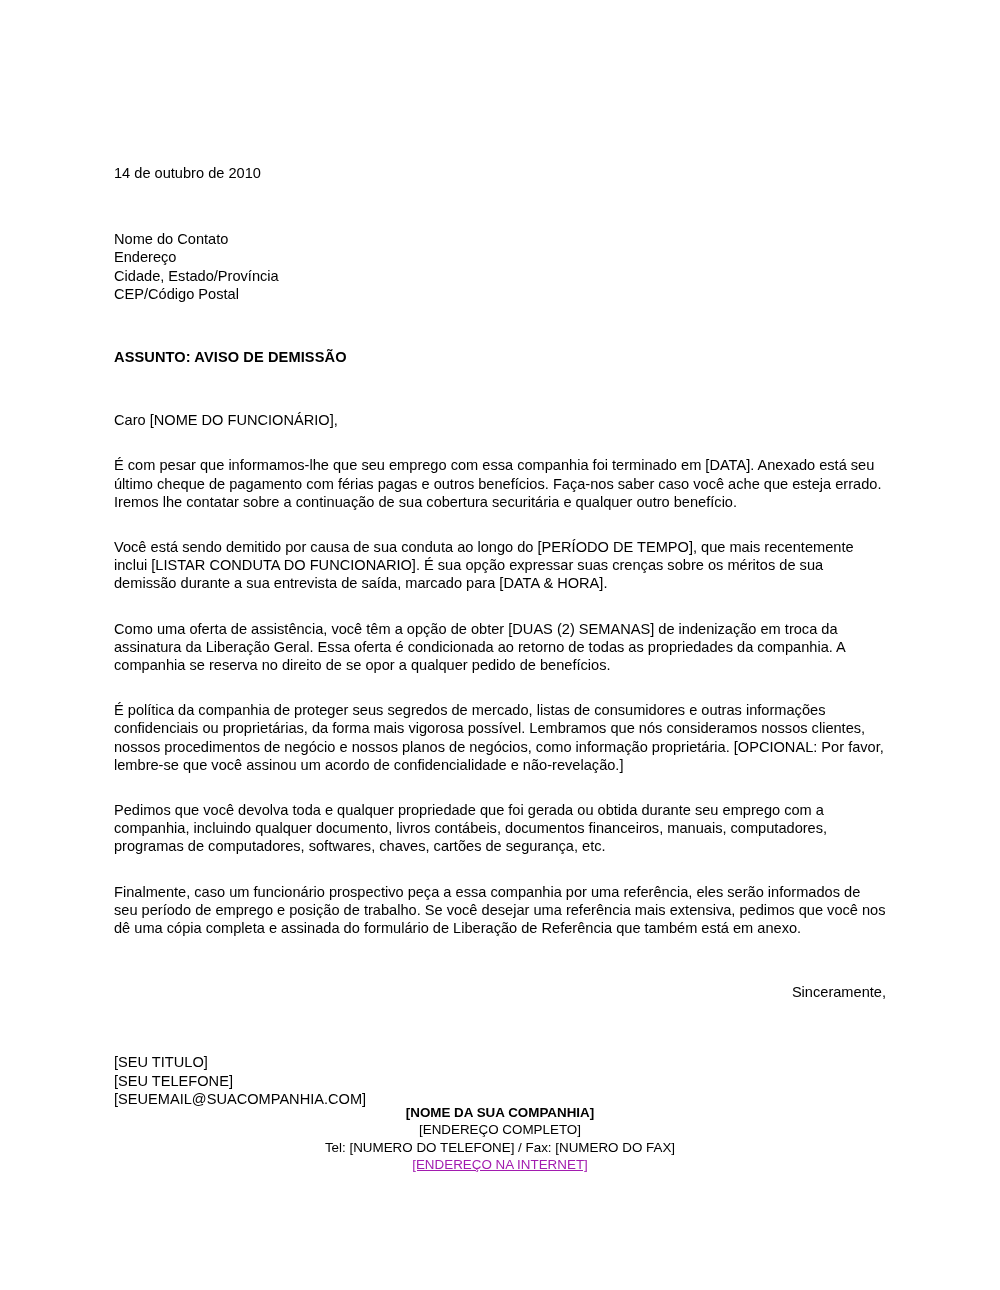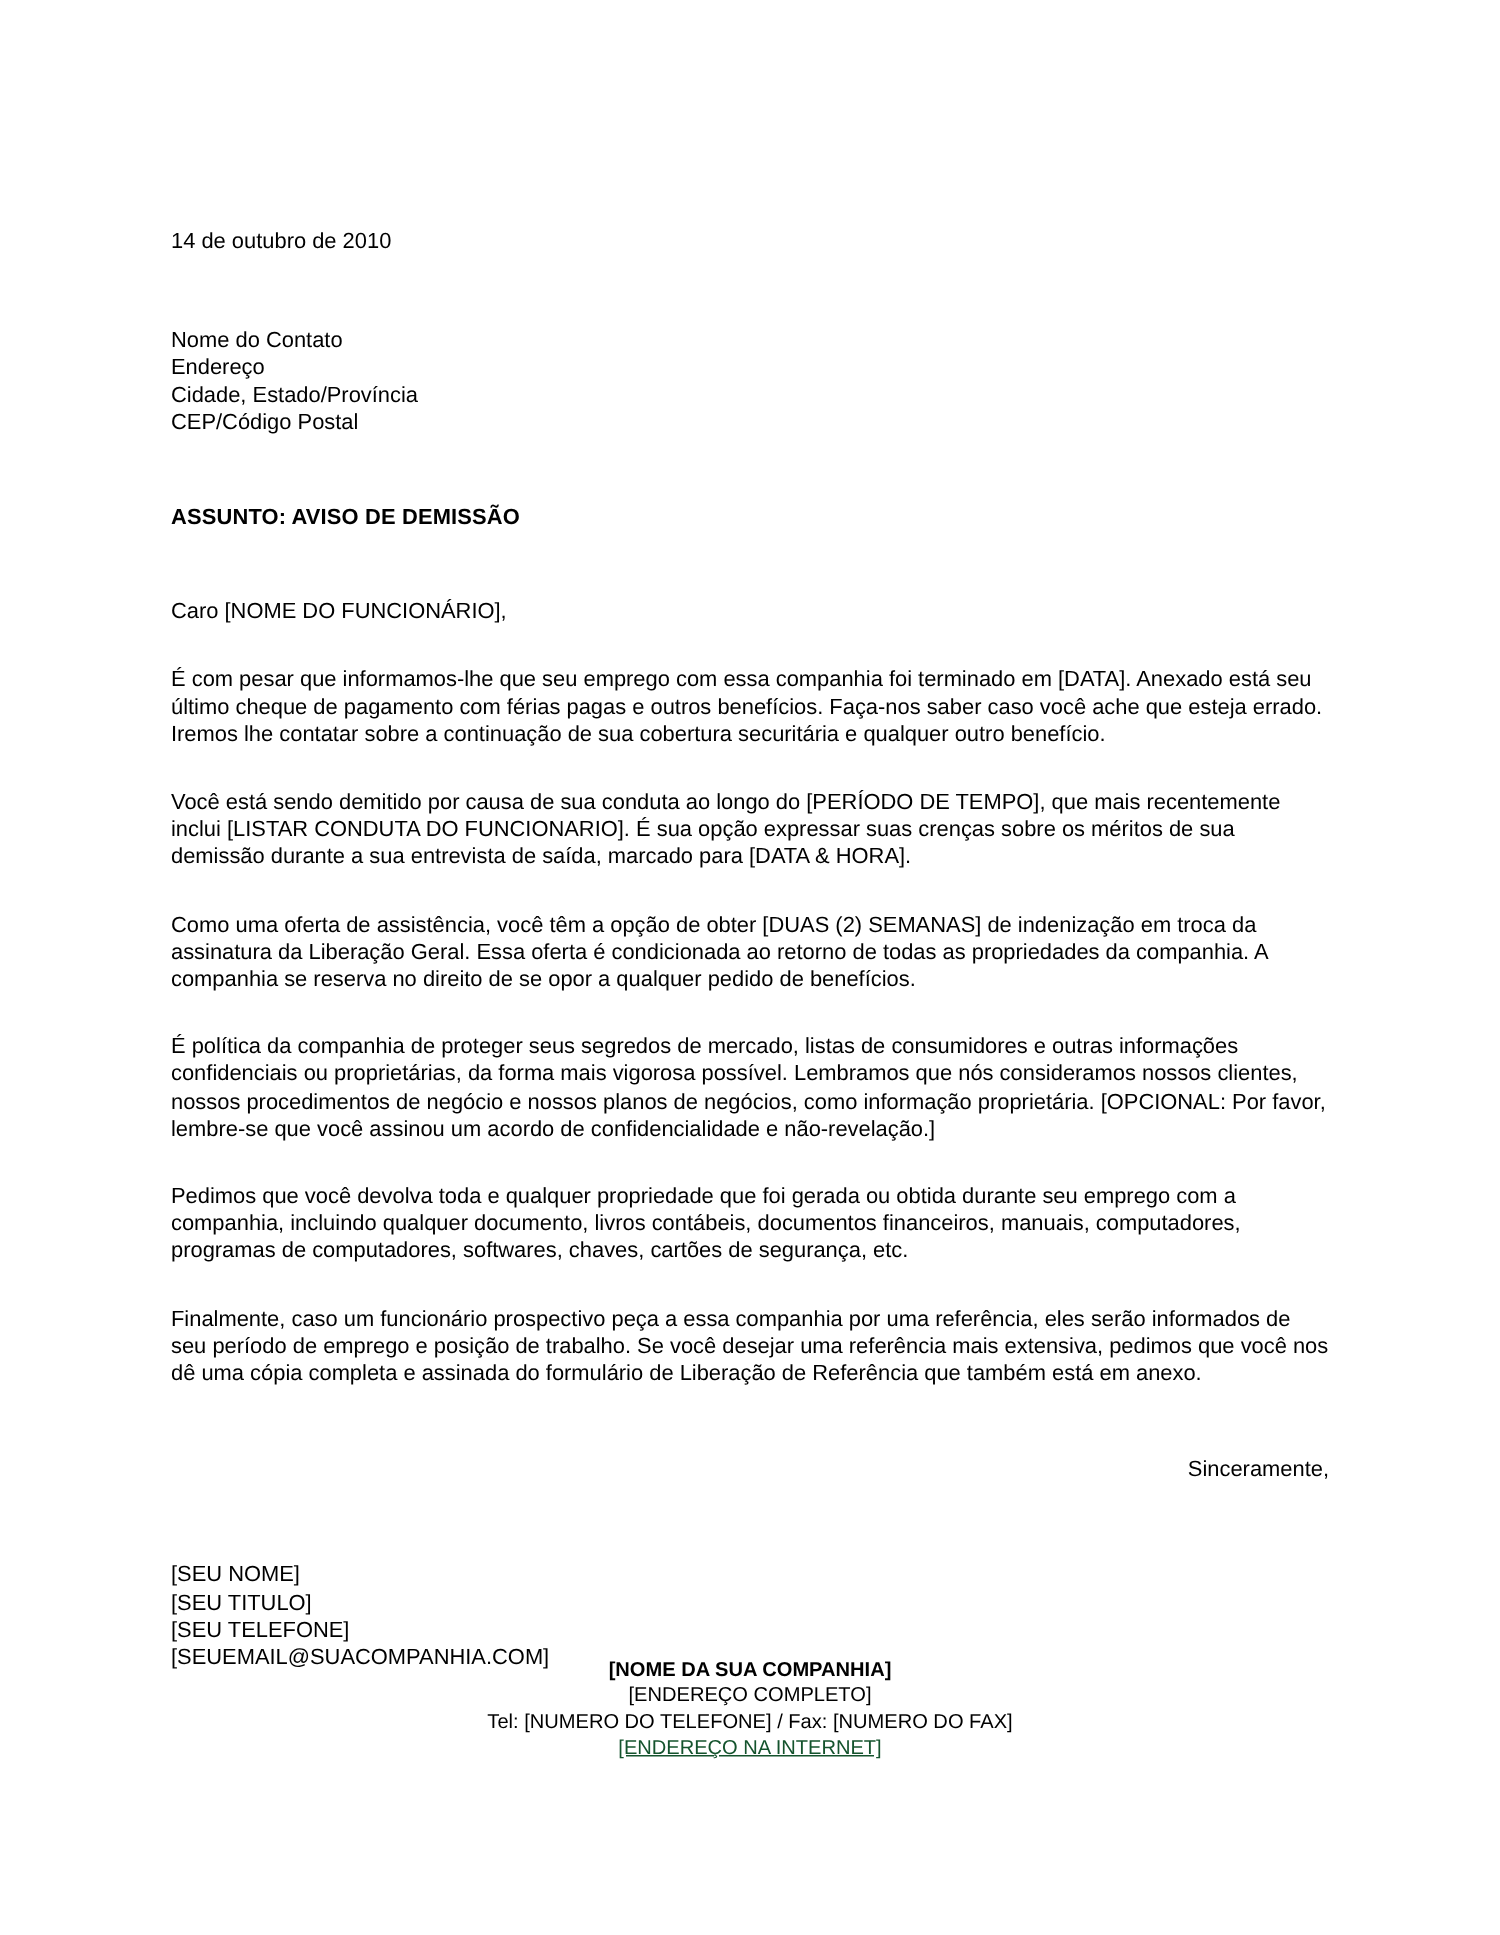--- a/index.html
+++ b/index.html
@@ -21,21 +21,21 @@
     position: absolute;
     inset: 0;
     background: #ffffff;
     overflow: hidden;
   }
 
   
   .content {
     position: absolute;
     left: 114px;
-    top: 152px;
+    top: 164px;
     width: 772px;
   }
 
   .line,
   .para {
     font-size: 14.6px;
     line-height: 18.2px;
     white-space: pre-wrap;
     margin: 0;
   }
@@ -128,28 +128,27 @@
 
     <div class="block para-block">
       <p class="para">Finalmente, caso um funcionário prospectivo peça a essa companhia por uma referência, eles serão informados de seu período de emprego e posição de trabalho. Se você desejar uma referência mais extensiva, pedimos que você nos dê uma cópia completa e assinada do formulário de Liberação de Referência que também está em anexo.</p>
     </div>
 
     <div class="block closing-block">
       <div class="line">Sinceramente,</div>
     </div>
 
     <div class="block signature-block">
-      <div class="line">[SEU NOME]</div>
       <div class="line">[SEU TITULO]</div>
       <div class="line">[SEU TELEFONE]</div>
       <div class="line">[SEUEMAIL@SUACOMPANHIA.COM]</div>
     </div>
 
   </div>
 
   <div class="footer">
     <div class="f-line f-company">[NOME DA SUA COMPANHIA]</div>
     <div class="f-line">[ENDEREÇO COMPLETO]</div>
     <div class="f-line">Tel: [NUMERO DO TELEFONE] / Fax: [NUMERO DO FAX]</div>
-    <div class="f-line"><span class="f-link" style="color: #14532d;">[ENDEREÇO NA INTERNET]</span></div>
+    <div class="f-line"><span class="f-link" style="color: #a21caf;">[ENDEREÇO NA INTERNET]</span></div>
   </div>
 
 </div>
 
 </body></html>

